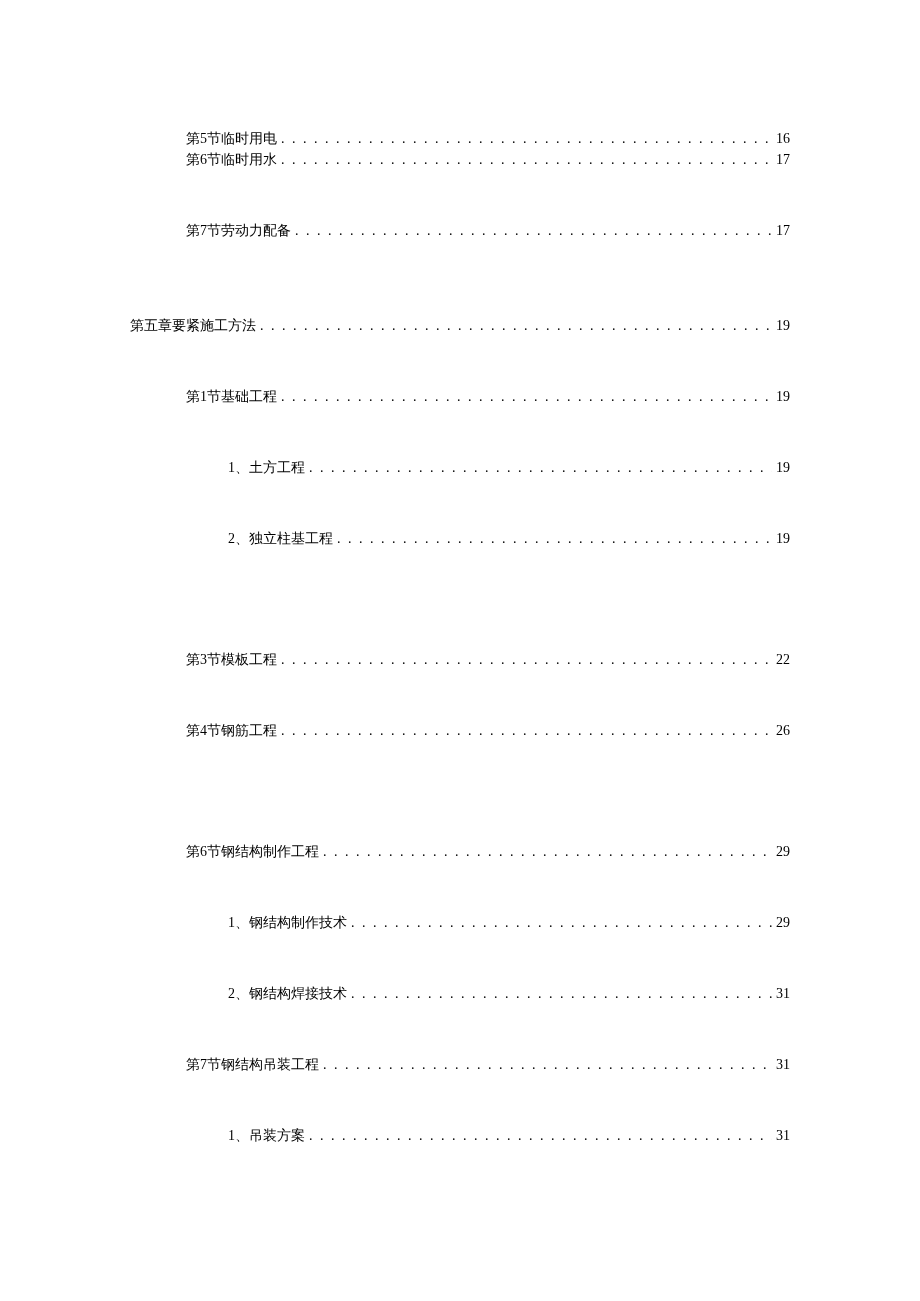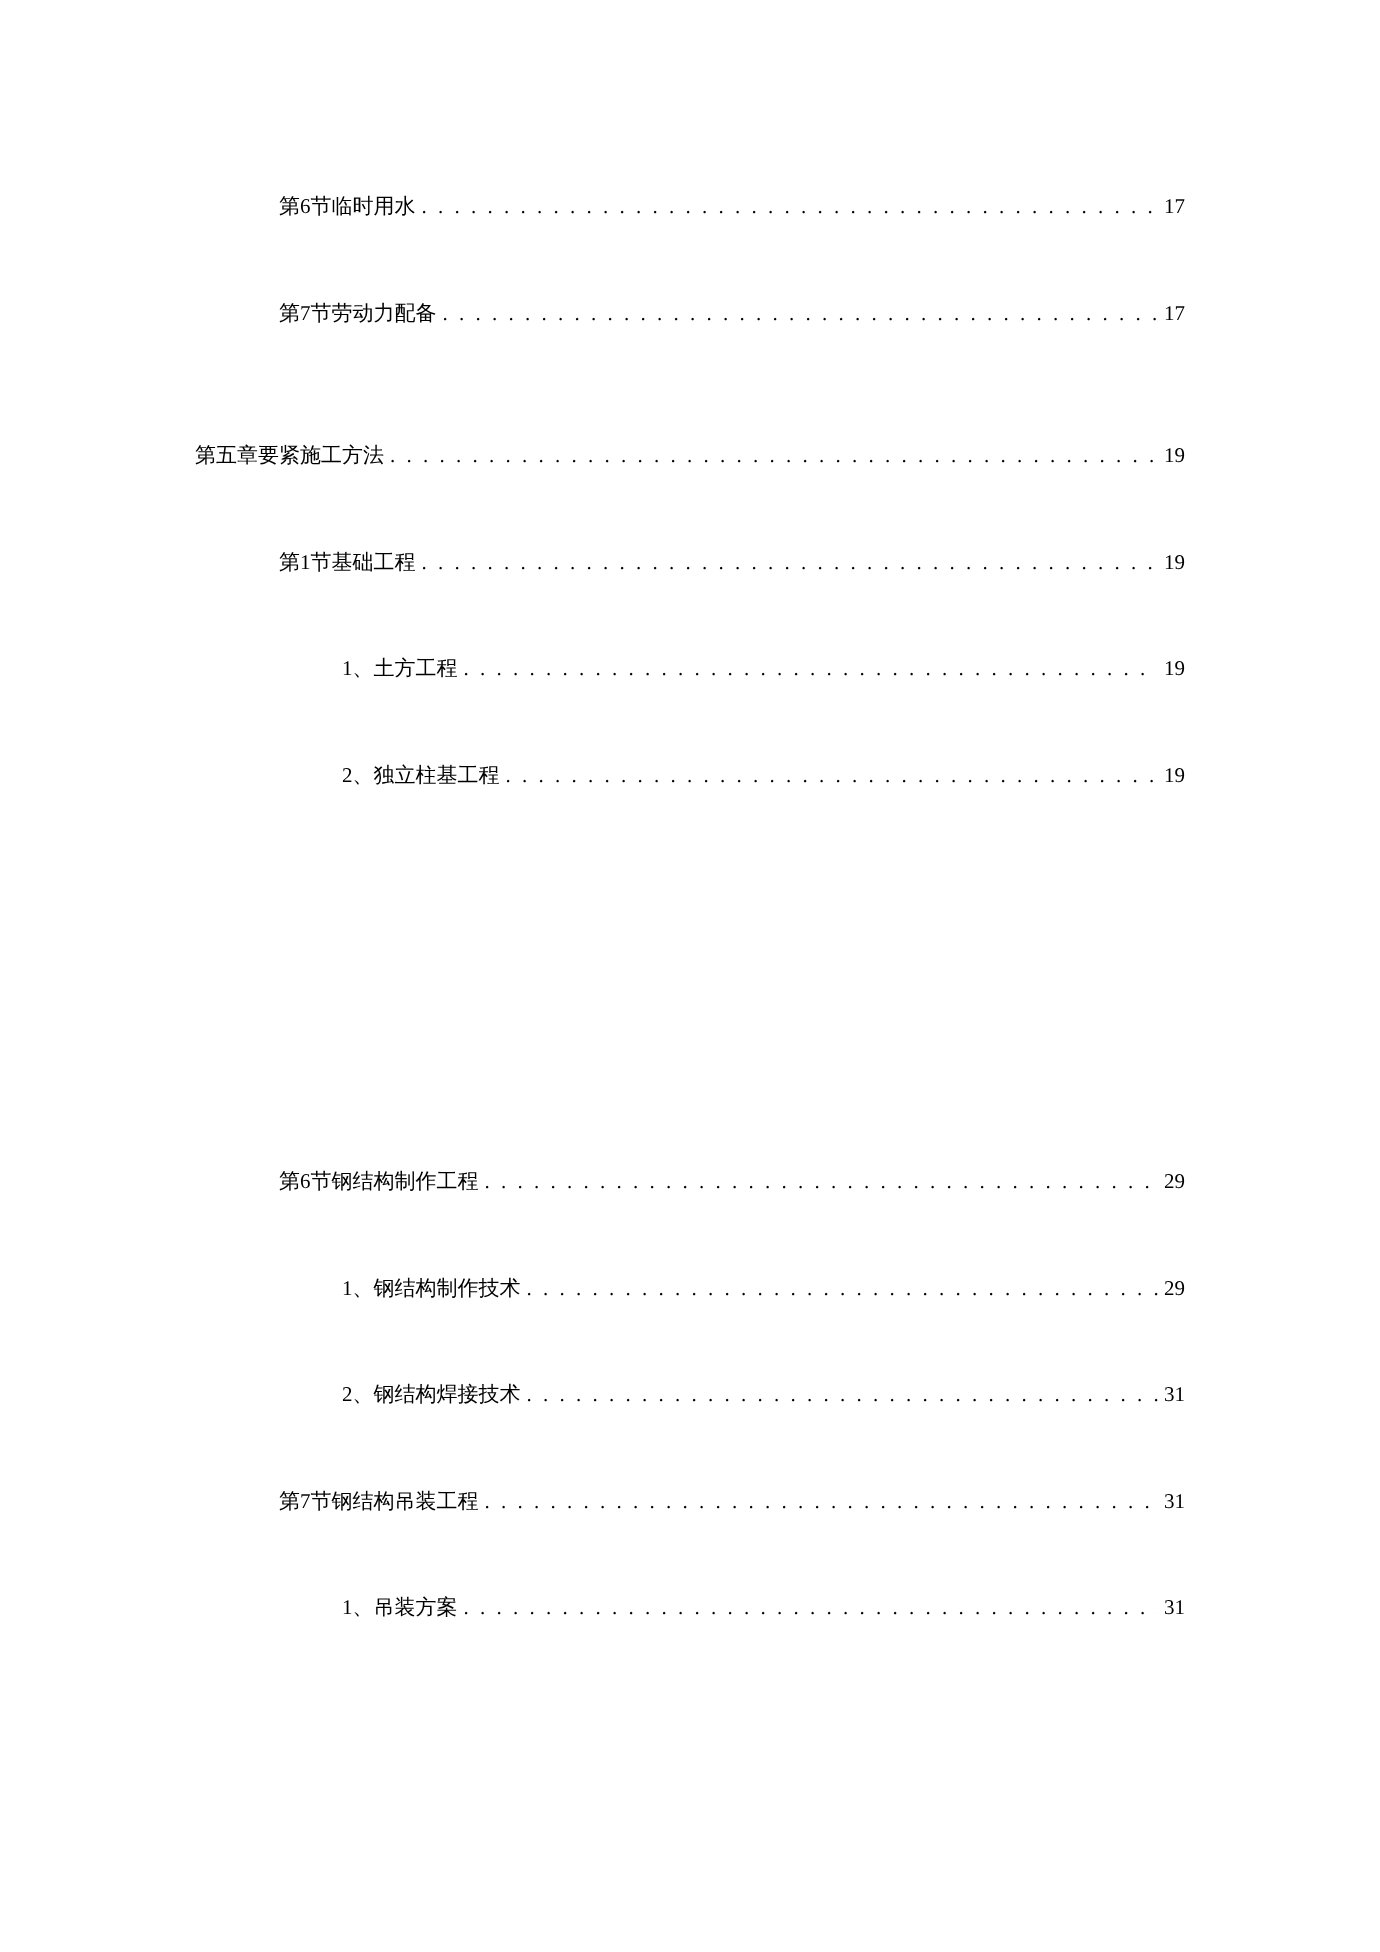--- a/index.html
+++ b/index.html
@@ -33,20 +33,25 @@
     .level0 { padding-left: 0; margin-top: 24px; }
     .level1 { padding-left: 56px; }
     .level2 { padding-left: 98px; font-family: Liberation Serif, serif; }
     .gap { height: 50px; }
   </style>
 </head>
 <body>
 
 <div id="toc-container">
     <div class="toc-entry level1">
+      <span class="toc-label">第5节临时用电</span>
+      <span class="toc-dots"></span>
+      <span class="toc-page">16</span>
+    </div>
+    <div class="toc-entry level1">
       <span class="toc-label">第6节临时用水</span>
       <span class="toc-dots"></span>
       <span class="toc-page">17</span>
     </div>
     <div class="gap"></div>
     <div class="toc-entry level1">
       <span class="toc-label">第7节劳动力配备</span>
       <span class="toc-dots"></span>
       <span class="toc-page">17</span>
     </div>
@@ -69,21 +74,31 @@
       <span class="toc-page">19</span>
     </div>
     <div class="gap"></div>
     <div class="toc-entry level2">
       <span class="toc-label">2、独立柱基工程</span>
       <span class="toc-dots"></span>
       <span class="toc-page">19</span>
     </div>
     <div class="gap"></div>
     <div class="gap"></div>
+    <div class="toc-entry level1">
+      <span class="toc-label">第3节模板工程</span>
+      <span class="toc-dots"></span>
+      <span class="toc-page">22</span>
+    </div>
     <div class="gap"></div>
+    <div class="toc-entry level1">
+      <span class="toc-label">第4节钢筋工程</span>
+      <span class="toc-dots"></span>
+      <span class="toc-page">26</span>
+    </div>
     <div class="gap"></div>
     <div class="gap"></div>
     <div class="toc-entry level1">
       <span class="toc-label">第6节钢结构制作工程</span>
       <span class="toc-dots"></span>
       <span class="toc-page">29</span>
     </div>
     <div class="gap"></div>
     <div class="toc-entry level2">
       <span class="toc-label">1、钢结构制作技术</span>

